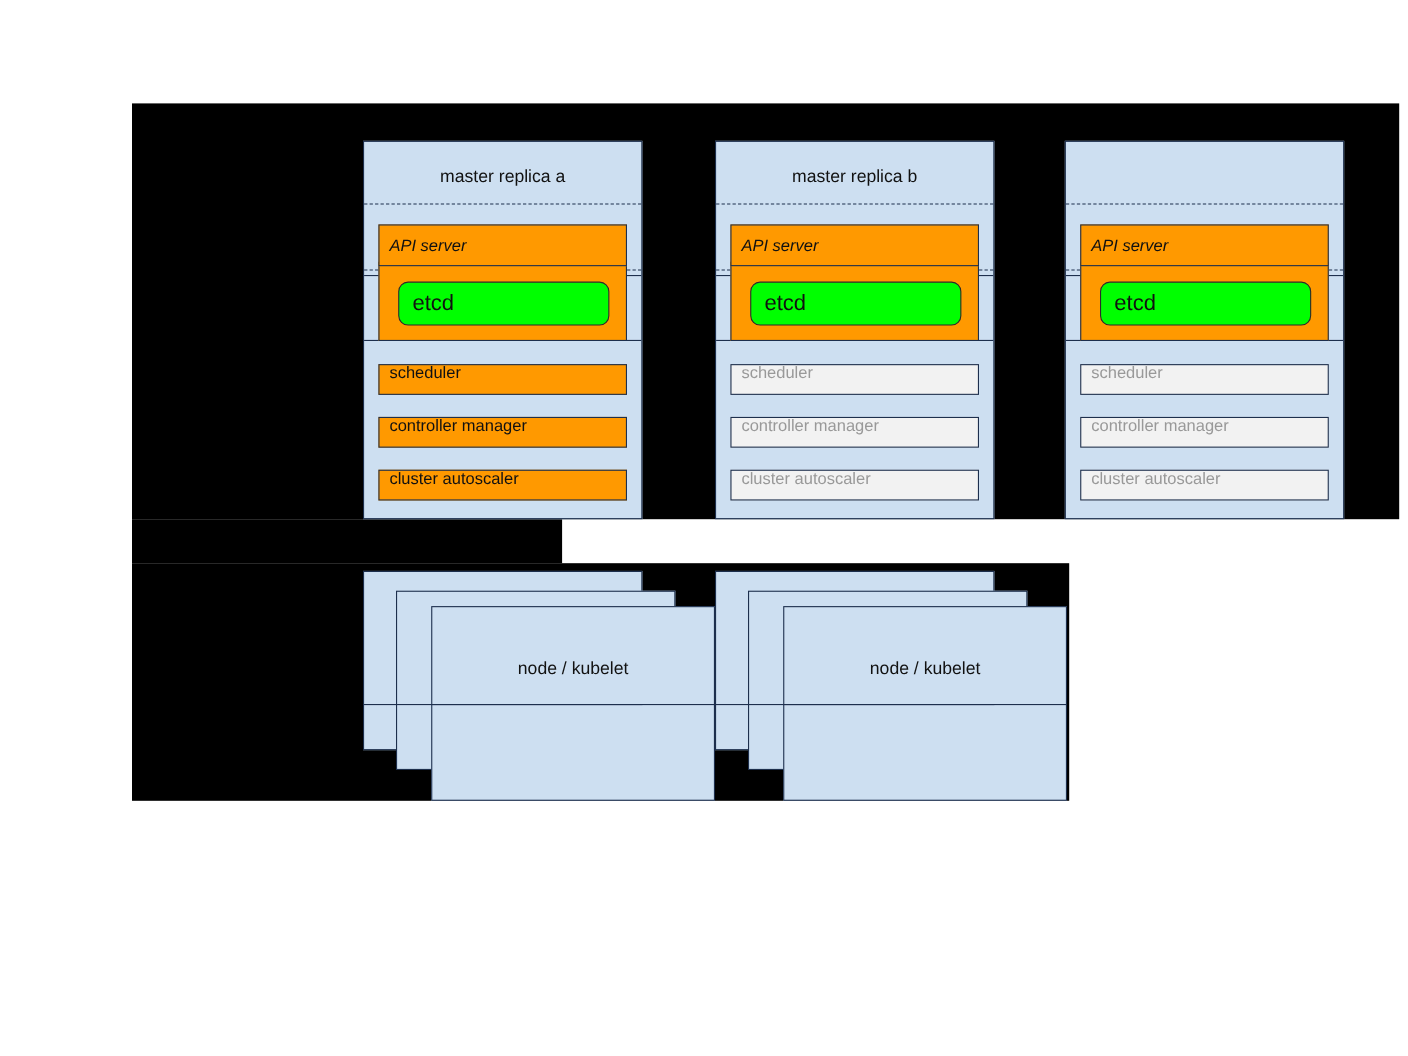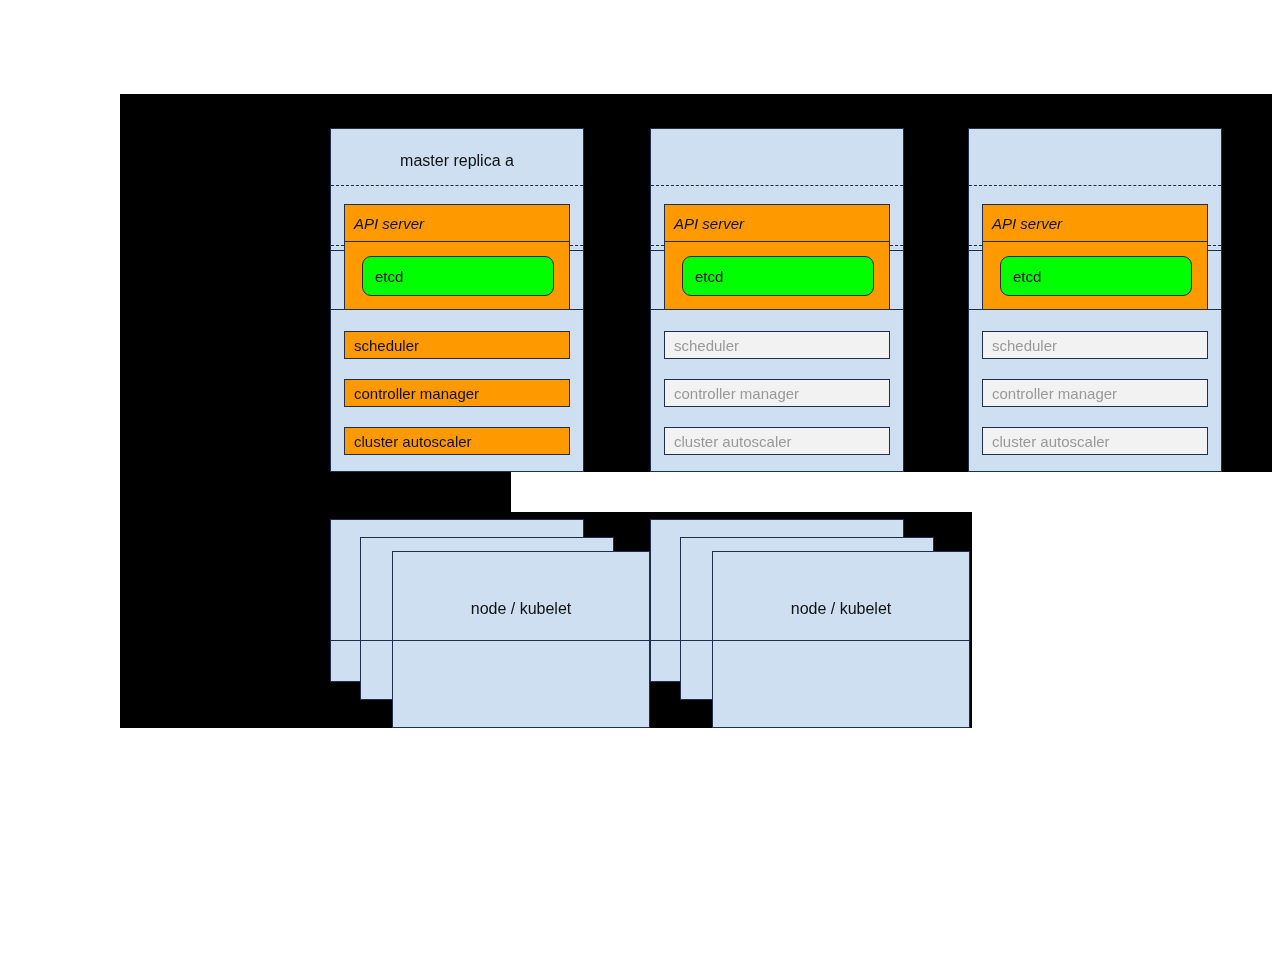--- a/index.html
+++ b/index.html
@@ -54,21 +54,20 @@
   }
 
   
   .comp {
     position: absolute;
     box-sizing: border-box;
     border: 1px solid #1d2f4d;
     font-size: 15px;
     line-height: 1;
     display: flex;
-    align-items: center;
     padding-left: 9px;
   }
   .comp.active {
     background: #ff9900;
     color: #111111;
   }
   .comp.inactive {
     background: #f2f2f2;
     color: #999999;
   }
@@ -92,21 +91,21 @@
     box-sizing: border-box;
     background: #ff9900;
     border: 1px solid #1d2f4d;
   }
   .etcd {
     position: absolute;
     box-sizing: border-box;
     background: #00ff00;
     border: 1px solid #2b2b2b;
     border-radius: 9px;
-    font-size: 15px;
+    font-size: 20px;
     color: #111111;
     display: flex;
     align-items: center;
     padding-left: 12px;
   }
 
   
   .nodecard {
     position: absolute;
     box-sizing: border-box;
@@ -155,20 +154,21 @@
     <span>scheduler</span>
   </div>
   <div class="comp active" style="left:344px; top:379px; width:226px; height:28px;">
     <span>controller manager</span>
   </div>
   <div class="comp active" style="left:344px; top:427px; width:226px; height:28px;">
     <span>cluster autoscaler</span>
   </div>
 
   <div class="replica" style="left:650px; top:128px; width:254px; height:344px;">
+    <div class="replica-title">master replica b</div>
     <div class="dash-line" style="top:56px;"></div>
     <div class="dash-line" style="top:116px;"></div>
     <div class="solid-line" style="top:121px;"></div>
     <div class="solid-line" style="top:180px;"></div>
   </div>
   <div class="etcd-host" style="left:664px; top:238px; width:226px; height:72px;"></div>
   <div class="apiserver" style="left:664px; top:204px; width:226px; height:38px;">
     <span>API server</span>
   </div>
   <div class="etcd" style="left:682px; top:256px; width:192px; height:40px;">

